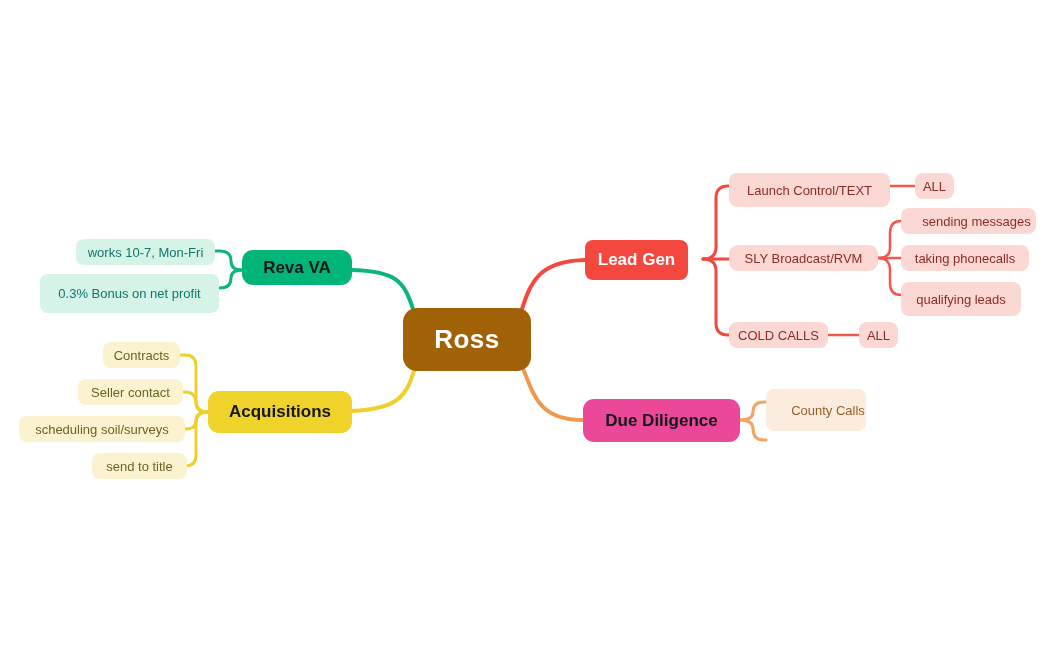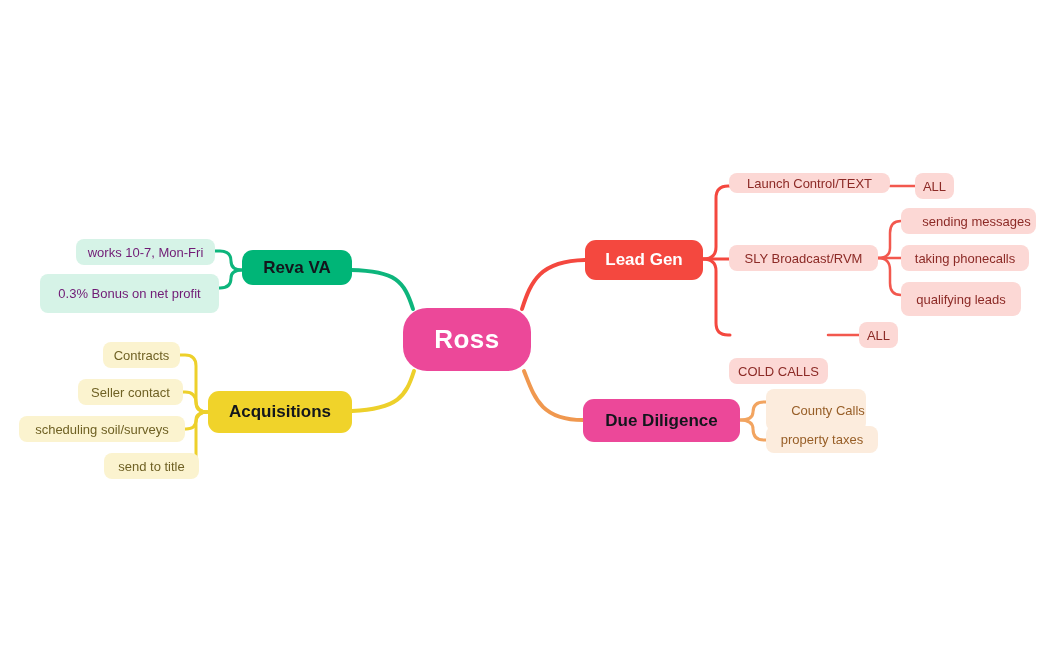--- a/index.html
+++ b/index.html
@@ -11,27 +11,27 @@
     font-family:"Liberation Sans", sans-serif;
   }
   .edges{position:absolute;left:0;top:0;z-index:1;}
   .node{
     position:absolute;z-index:2;
     display:flex;align-items:center;justify-content:center;
     box-sizing:border-box;white-space:nowrap;
     font-family:"Liberation Sans", sans-serif;
   }
   .root{
-    border-radius:24px;background:#ec4899;color:#ffffff;
+    border-radius:14px;background:#a16207;color:#ffffff;
     font-weight:bold;font-size:26px;letter-spacing:0.5px;
   }
   .lvl1{border-radius:11px;font-weight:bold;font-size:17px;color:#13161c;}
   .lvl2{border-radius:8px;font-size:13px;font-weight:normal;}
   .green{background:#00b577;}
-  .green-lite{background:#d6f3e7;color:#701a75;}
+  .green-lite{background:#d6f3e7;color:#0f766e;}
   .yellow{background:#f0d32a;}
   .yellow-lite{background:#fbf3cf;color:#6f6124;}
   .red{background:#f4483f;color:#ffffff;}
   .red-lite{background:#fcd8d5;color:#8c2a26;}
   .orange{background:#ec4899;}
   .orange-lite{background:#fcecdd;color:#975e27;}
 </style>
 </head>
 <body>
 
@@ -68,29 +68,28 @@
   <div class="node root" style="left:403px;top:308px;width:128px;height:63px;">Ross</div>
 
   <div class="node lvl1 green" style="left:242px;top:250px;width:110px;height:35px;">Reva VA</div>
   <div class="node lvl2 green-lite" style="left:76px;top:239px;width:139px;height:26px;">works 10-7, Mon-Fri</div>
   <div class="node lvl2 green-lite" style="left:40px;top:274px;width:179px;height:39px;">0.3% Bonus on net profit</div>
 
   <div class="node lvl1 yellow" style="left:208px;top:391px;width:144px;height:42px;">Acquisitions</div>
   <div class="node lvl2 yellow-lite" style="left:103px;top:342px;width:77px;height:26px;">Contracts</div>
   <div class="node lvl2 yellow-lite" style="left:19px;top:416px;width:166px;height:26px;">scheduling soil/surveys</div>
   <div class="node lvl2 yellow-lite" style="left:78px;top:379px;width:105px;height:26px;">Seller contact</div>
-  <div class="node lvl2 yellow-lite" style="left:92px;top:453px;width:95px;height:26px;margin-left:12px;">send to title</div>
+  <div class="node lvl2 yellow-lite" style="left:92px;top:453px;width:95px;height:26px;">send to title</div>
 
-  <div class="node lvl1 red" style="left:585px;top:240px;width:118px;height:40px;">Lead Gen</div>
-  <div class="node lvl2 red-lite" style="left:729px;top:173px;width:161px;height:20px;">Launch Control/TEXT</div>
+  <div class="node lvl1 red" style="left:585px;top:240px;width:103px;height:40px;border-radius:8px;">Lead Gen</div>
+  <div class="node lvl2 red-lite" style="left:729px;top:173px;width:161px;height:34px;">Launch Control/TEXT</div>
   <div class="node lvl2 red-lite" style="left:915px;top:173px;width:39px;height:26px;">ALL</div>
-  <div class="node lvl2 red-lite" style="left:729px;top:245px;width:149px;height:26px;">SLY Broadcast/RVM</div>
+  <div class="node lvl2 red-lite" style="left:729px;top:245px;width:149px;height:26px;border-radius:9px;">SLY Broadcast/RVM</div>
   <div class="node lvl2 red-lite" style="left:901px;top:208px;width:135px;height:26px;padding-left:16px;">sending messages</div>
   <div class="node lvl2 red-lite" style="left:901px;top:245px;width:128px;height:26px;">taking phonecalls</div>
   <div class="node lvl2 red-lite" style="left:901px;top:282px;width:120px;height:34px;">qualifying leads</div>
-  <div class="node lvl2 red-lite" style="left:729px;top:322px;width:99px;height:26px;margin-top:36px;">COLD CALLS</div>
+  <div class="node lvl2 red-lite" style="left:729px;top:322px;width:99px;height:26px;">COLD CALLS</div>
   <div class="node lvl2 red-lite" style="left:859px;top:322px;width:39px;height:26px;">ALL</div>
 
   <div class="node lvl1 orange" style="left:583px;top:399px;width:157px;height:43px;">Due Diligence</div>
   <div class="node lvl2 orange-lite" style="left:766px;top:389px;width:100px;height:42px;padding-left:24px;">County Calls</div>
-  <div class="node lvl2 orange-lite" style="left:766px;top:426px;width:112px;height:27px;">property taxes</div>
 
 </div>
 
 </body></html>

